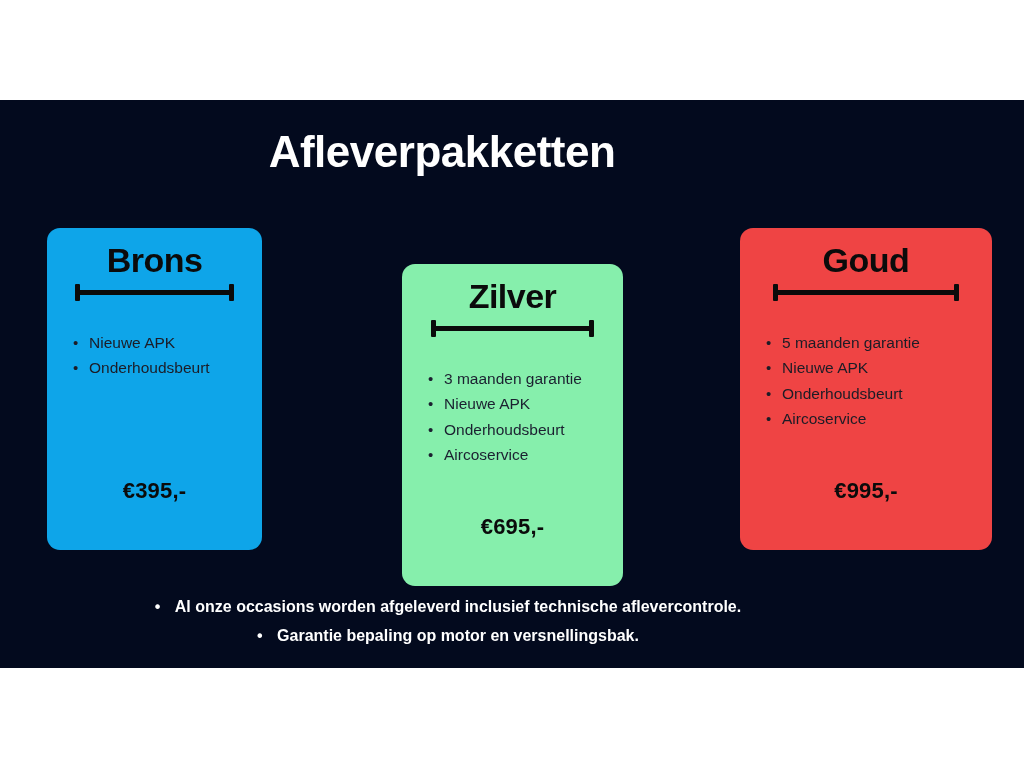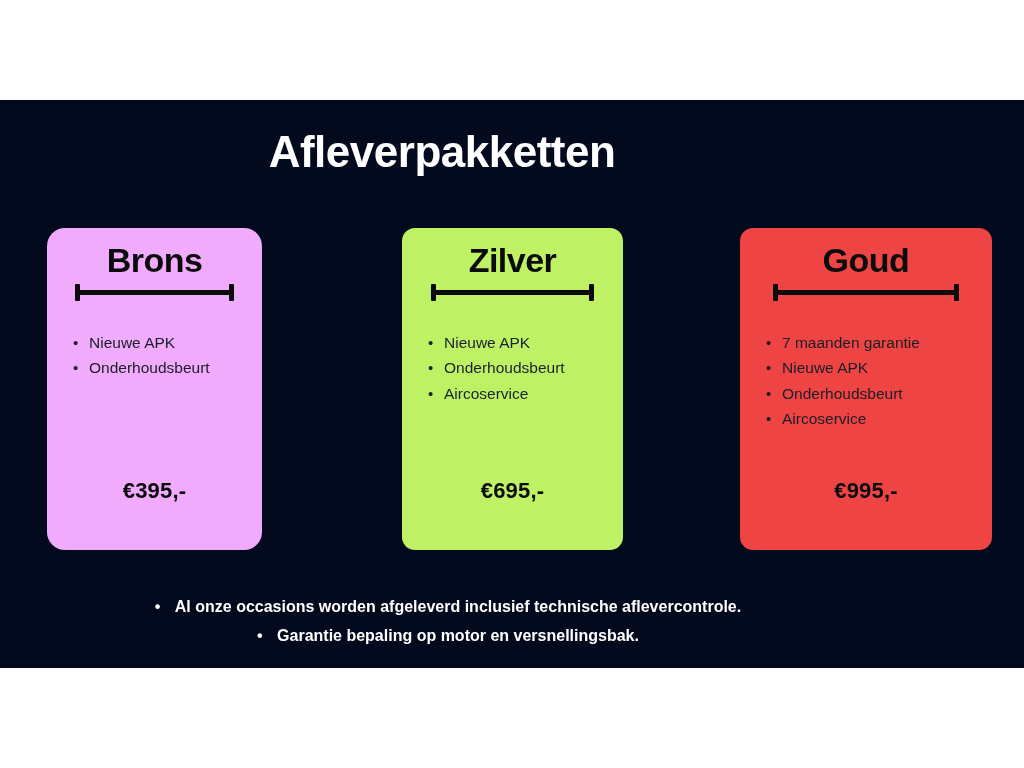--- a/index.html
+++ b/index.html
@@ -56,22 +56,22 @@
   .card {
     position: absolute;
     top: 0;
     height: 322px;
     border-radius: 13px;
     padding: 14px 0 0 0;
     display: flex;
     flex-direction: column;
   }
 
-  .card-brons  { left: 0px;   width: 215px; background: #f0abfc; border-radius: 18px; }
-  .card-zilver { left: 355px; width: 221px; background: #bef264; }
+  .card-brons  { left: 0px;   width: 215px; background: #0ea5e9; }
+  .card-zilver { left: 355px; width: 221px; background: #86efac; margin-top: 36px; }
   .card-goud   { left: 693px; width: 252px; background: #ef4444; }
 
   .card-title {
     text-align: center;
     color: #0b0b0b;
     font-size: 34px;
     font-weight: bold;
     line-height: 1.08;
     letter-spacing: -0.5px;
     padding: 0 8px;
@@ -198,39 +198,40 @@
     <div class="card card-zilver">
       <div class="card-title">Zilver</div>
 
       <div class="divider">
         <div class="cap cap-left"></div>
         <div class="bar"></div>
         <div class="cap cap-right"></div>
       </div>
 
       <ul class="feature-list">
+        <li class="feature-item">3 maanden garantie</li>
         <li class="feature-item">Nieuwe APK</li>
         <li class="feature-item">Onderhoudsbeurt</li>
         <li class="feature-item">Aircoservice</li>
       </ul>
 
       <div class="price">€695,-</div>
     </div>
 
     <div class="card card-goud">
       <div class="card-title">Goud</div>
 
       <div class="divider">
         <div class="cap cap-left"></div>
         <div class="bar"></div>
         <div class="cap cap-right"></div>
       </div>
 
       <ul class="feature-list">
-        <li class="feature-item">7 maanden garantie</li>
+        <li class="feature-item">5 maanden garantie</li>
         <li class="feature-item">Nieuwe APK</li>
         <li class="feature-item">Onderhoudsbeurt</li>
         <li class="feature-item">Aircoservice</li>
       </ul>
 
       <div class="price">€995,-</div>
     </div>
 
   </div>
 

